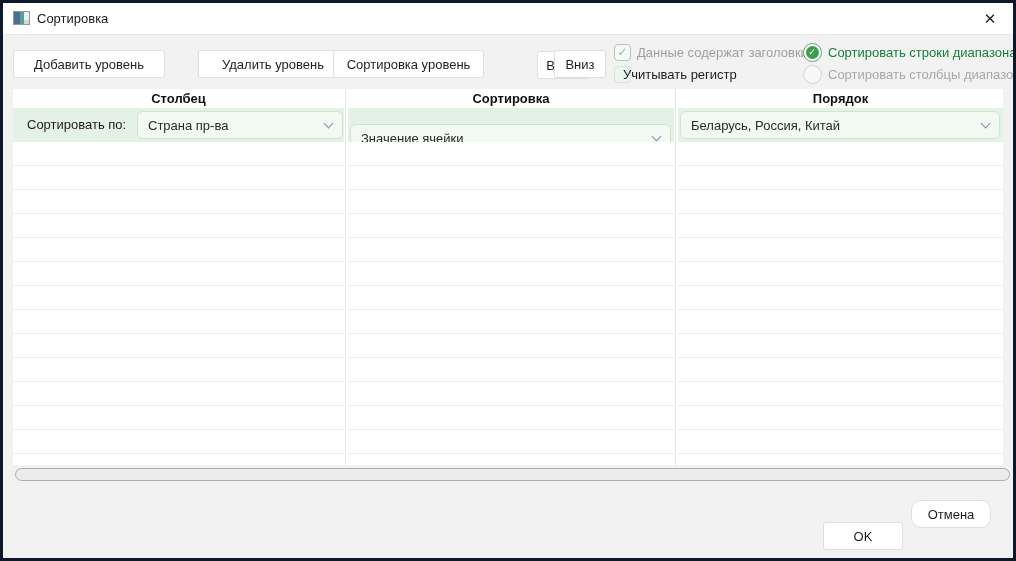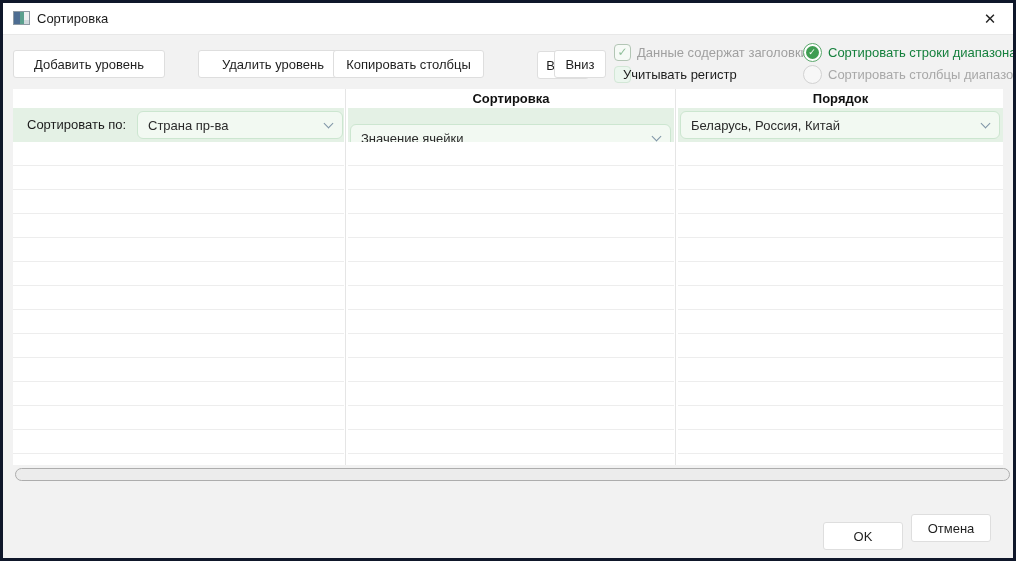--- a/index.html
+++ b/index.html
@@ -81,40 +81,40 @@
   .cbdy-3 { left:675px; width:325px; }
   .vline { position:absolute; top:86px; height:376px; width:1px; background:#e5e5e5; }
   .vl-1 { left:342px; } .vl-2 { left:672px; }
 
   
   .hscroll-thumb { position:absolute; left:12px; top:465px; width:995px; height:13px;
                    background:#ececec; border:1px solid #adadad; border-radius:7px; }
 
   
   .btn-ok     { left:820px; top:519px; width:80px; }
-  .btn-cancel { left:908px; top:511px; width:80px; }
+  .btn-cancel { left:908px; top:497px; width:80px;border-radius:10px; }
 </style>
 </head>
 <body>
 
 <div class="window">
 
   <div class="titlebar">
     <span class="app-icon">
       <span class="stripe-a"></span>
         <span class="stripe-b"></span>
         <span class="stripe-c"></span>
     </span>
     <span class="title-text">Сортировка</span>
     <span class="close-btn">✕</span>
   </div>
 
   <div class="btn btn-add">Добавить уровень</div>
   <div class="btn btn-del">Удалить уровень</div>
-  <div class="btn btn-copy">Копировать столбцы</div>
+  <div class="btn btn-copy">Сортировка уровень</div>
   <div class="btn btn-up">Вве...</div>
   <div class="btn btn-down">Вниз</div>
 
   <span class="checkbox cb-checked">
     <span class="mark">✓</span>
   </span>
   <span class="opt-label lbl-headers">Данные содержат заголовки</span>
 
   <span class="checkbox cb-unchecked"></span>
   <span class="opt-label lbl-case">Учитывать регистр</span>
@@ -122,20 +122,21 @@
   <span class="radio rd-selected">
     <span class="dot">✓</span>
   </span>
   <span class="opt-label lbl-sortrows">Сортировать строки диапазона</span>
 
   <span class="radio rd-disabled"></span>
   <span class="opt-label lbl-sortcols">Сортировать столбцы диапазон</span>
 
   <div class="table-area"></div>
 
+  <div class="col-header ch-1">Столбец</div>
   <div class="col-header ch-2">Сортировка</div>
   <div class="col-header ch-3">Порядок</div>
 
   <div class="green-row gr-1">
     <span class="row-label">Сортировать по:</span>
   </div>
   <div class="green-row gr-2"></div>
   <div class="green-row gr-3"></div>
 
   <div class="select sel-1">

